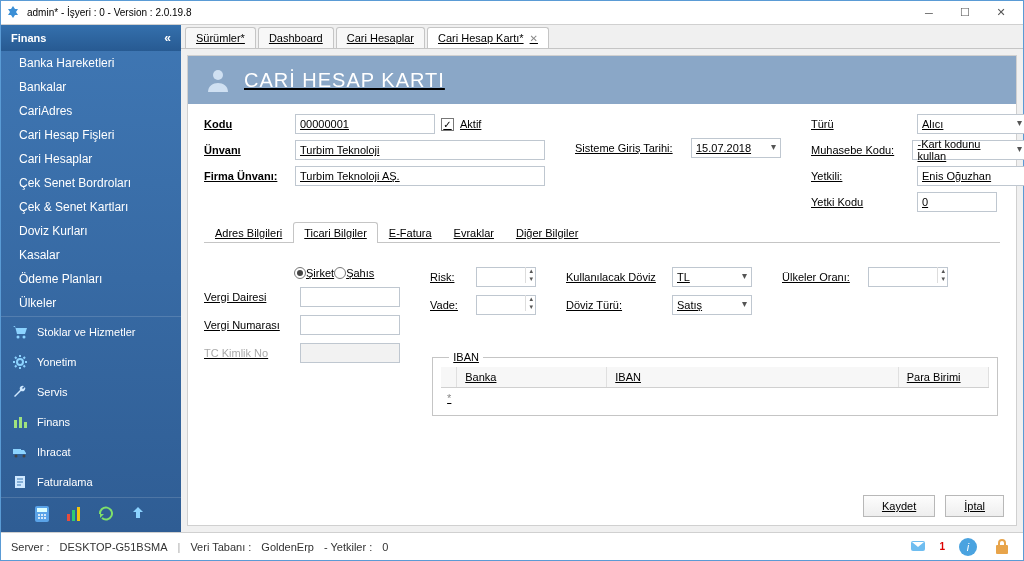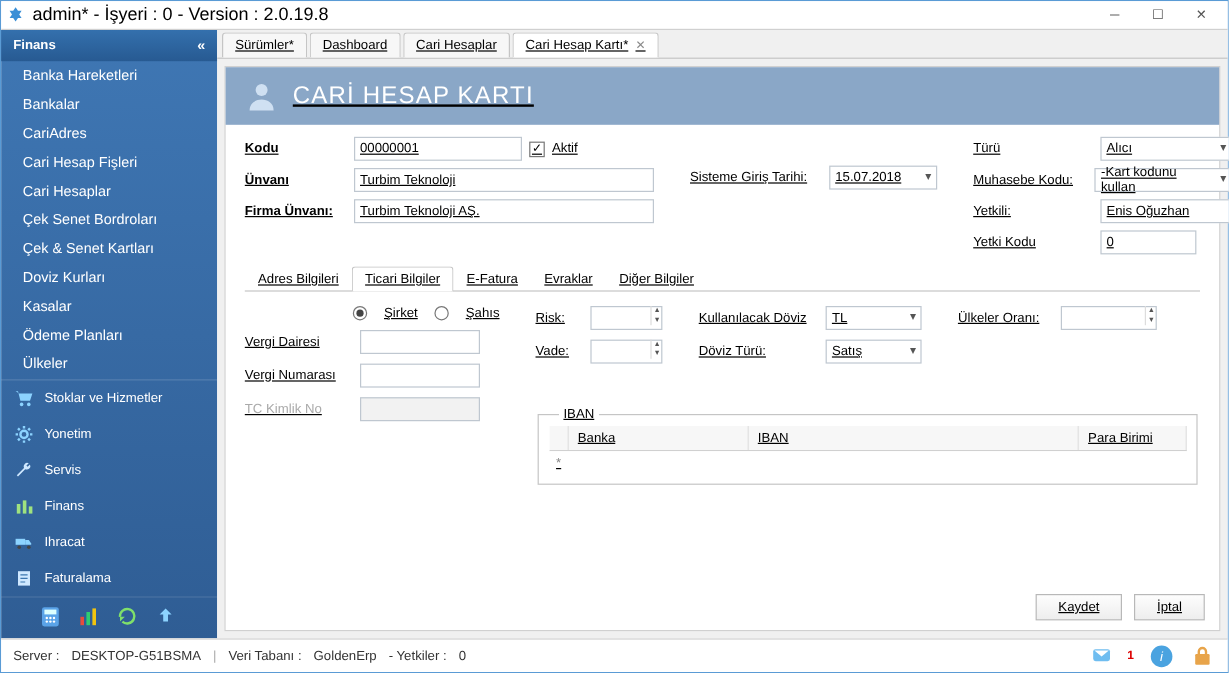--- a/index.html
+++ b/index.html
@@ -1,21 +1,21 @@
 <!DOCTYPE html>
 <html><head>
 <meta charset="utf-8">
 <style>
 * { box-sizing: border-box; font-family: "Segoe UI", Tahoma, sans-serif; font-size: 11px; }
 body { margin: 0; background: #fff; }
 
 .window { width: 1024px; height: 561px; border: 1px solid #5a9bd5; display: flex; flex-direction: column; }
 .titlebar { height: 24px; background: #fff; display: flex; align-items: center; padding: 0 4px; border-bottom: 1px solid #d0d0d0; }
 .titlebar .app-icon { width: 16px; height: 16px; margin-right: 6px; display:flex; align-items:center; justify-content:center;}
-.titlebar .title { flex: 1; font-size: 15px; }
+.titlebar .title { flex: 1; font-size: 10px; }
 .titlebar .win-btns { display: flex; }
 .titlebar .win-btn { width: 36px; height: 22px; display: flex; align-items: center; justify-content: center; color:#555;}
 
 .body { flex: 1; display: flex; min-height: 0; }
 
 .sidebar { width: 180px; background: linear-gradient(to bottom,#3f77b4,#2f5d94); color: #fff; display: flex; flex-direction: column; }
 .sidebar .panel-header { background: linear-gradient(to bottom,#3470ad,#275a92); padding: 6px 10px; font-size: 13px; font-weight: 600; display:flex; align-items:center; justify-content:space-between;}
 .sidebar .panel-header .collapse { font-size:12px;}
 .sidebar .tree { flex: 1; overflow-y:auto; }
 .sidebar .tree-item { padding: 5px 10px 5px 18px; font-size: 12px; cursor: pointer; }
@@ -45,27 +45,27 @@
 .col2 .field-row label { width:110px; font-weight:normal;}
 .col3 .field-row label { width:100px; font-weight:normal;}
 .inp { border:1px solid #bfc7d0; height:20px; padding:0 4px; background:#fff;}
 .inp.w100 { width:140px;}
 .inp.w200 { width:250px;}
 .inp.w70 { width:80px;}
 .drop { border:1px solid #bfc7d0; height:20px; padding:0 18px 0 4px; background:#fff; position:relative; min-width:110px; display:flex; align-items:center;}
 .drop:after { content:"▾"; position:absolute; right:4px; top:2px; color:#555; font-size:10px;}
 .chk { width:13px; height:13px; border:1px solid #777; display:inline-flex; align-items:center; justify-content:center; font-size:10px; background:#fff;}
 
-.sub-tabs { margin:10px 16px 0 16px; border-bottom:1px solid #c5c5c5; display:flex;}
+.sub-tabs { margin:10px 16px 12px 16px; border-bottom:1px solid #c5c5c5; display:flex;}
 .sub-tab { padding:4px 10px; border:1px solid transparent; border-bottom:none; cursor:pointer; margin-bottom:-1px;}
 .sub-tab.active { background:#fff; border-color:#c5c5c5; border-radius:3px 3px 0 0;}
 
 .sub-content { padding:12px 16px; flex:1; min-height:0; display:flex; flex-direction:column;}
 .row1 { display:flex; gap:30px; align-items:flex-start;}
-.radio-group { display:flex; gap:14px; align-items:center;}
+.radio-group { display:flex; align-items:center;}
 .radio { width:12px; height:12px; border:1px solid #777; border-radius:50%; display:inline-flex; align-items:center; justify-content:center;}
 .radio.sel:after { content:""; width:6px; height:6px; background:#444; border-radius:50%;}
 .spin { border:1px solid #bfc7d0; height:20px; width:60px; background:#fff; position:relative; padding-right:14px;}
 .spin:after { content:"▴\A▾"; white-space:pre; position:absolute; right:2px; top:-1px; font-size:7px; line-height:8px; color:#555; border-left:1px solid #ddd; padding-left:3px;}
 
 .labels-col { display:flex; flex-direction:column; gap:8px;}
 .labels-col .field-row label { width:90px; font-weight:normal;}
 .labels-col .inp { width:100px;}
 
 .fieldset { border:1px solid #c5c5c5; margin-top:8px; flex:1; min-height:0; display:flex; flex-direction:column;}

